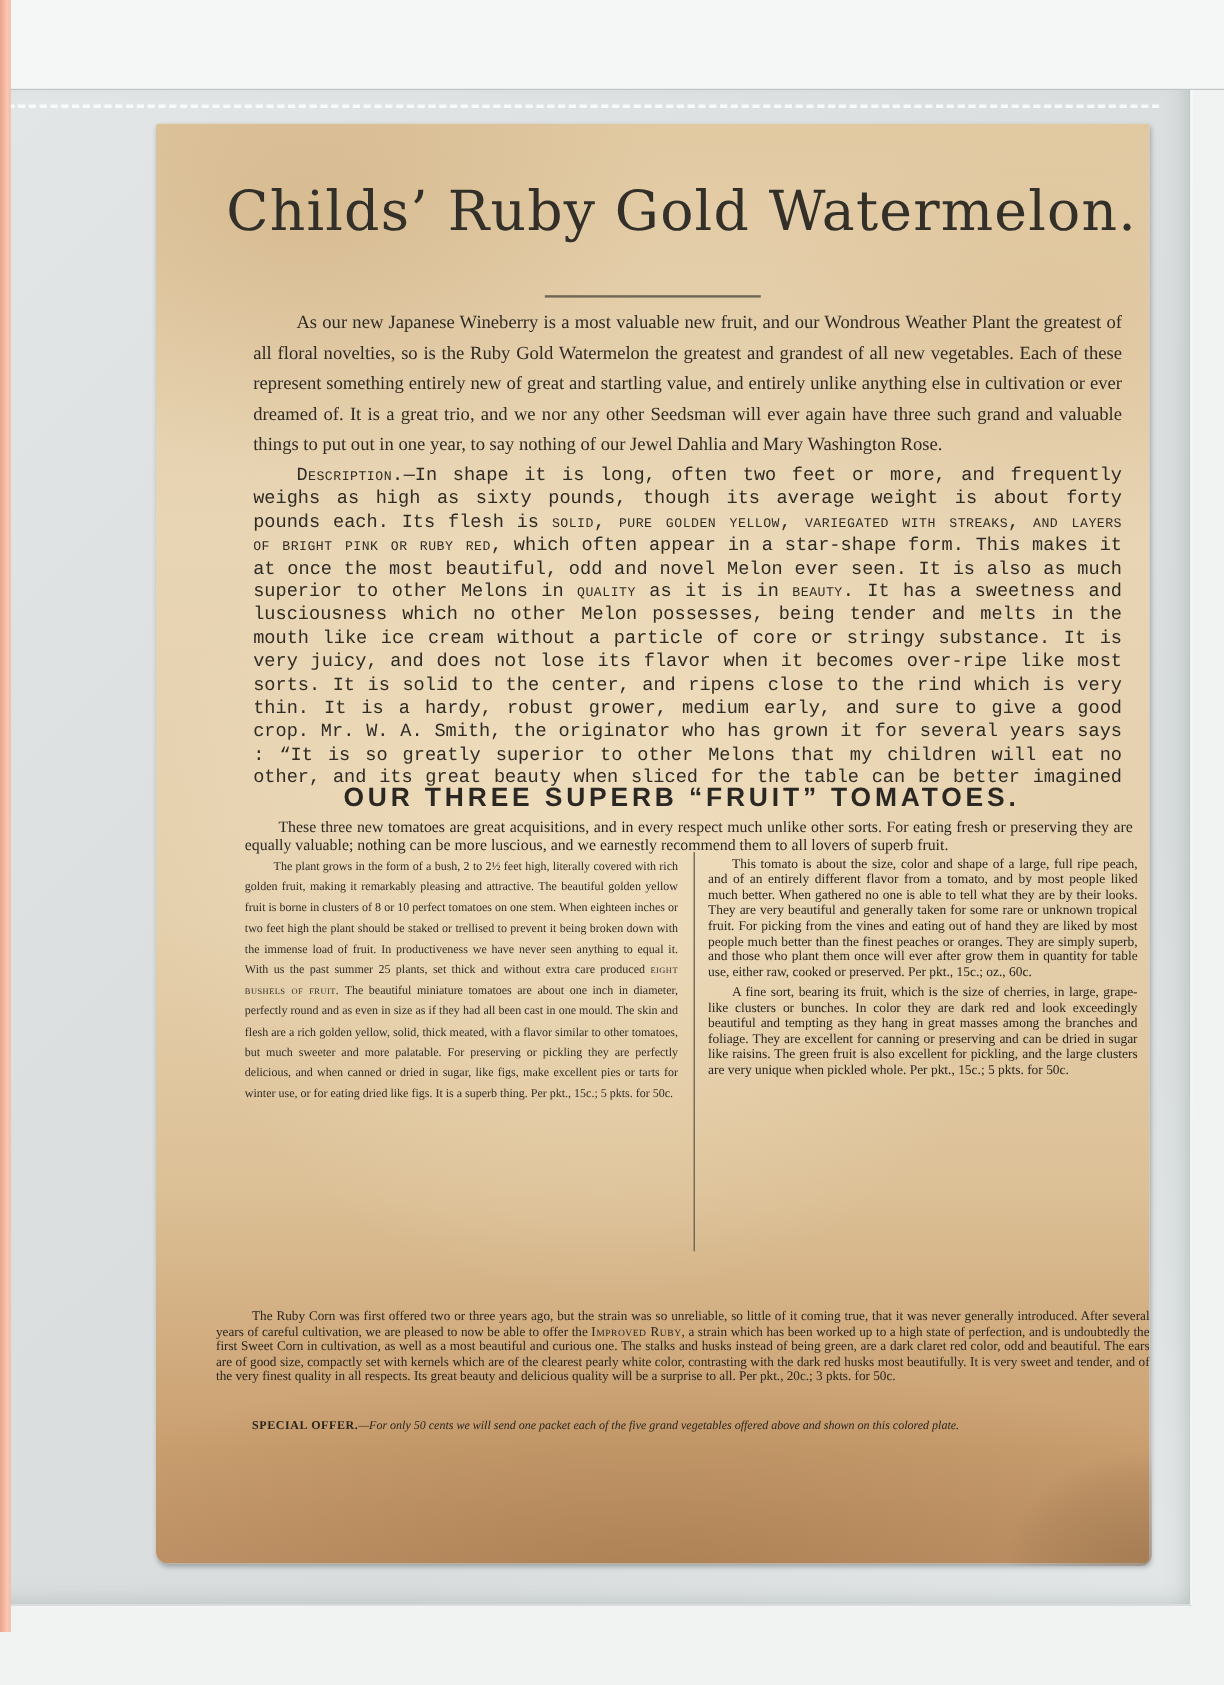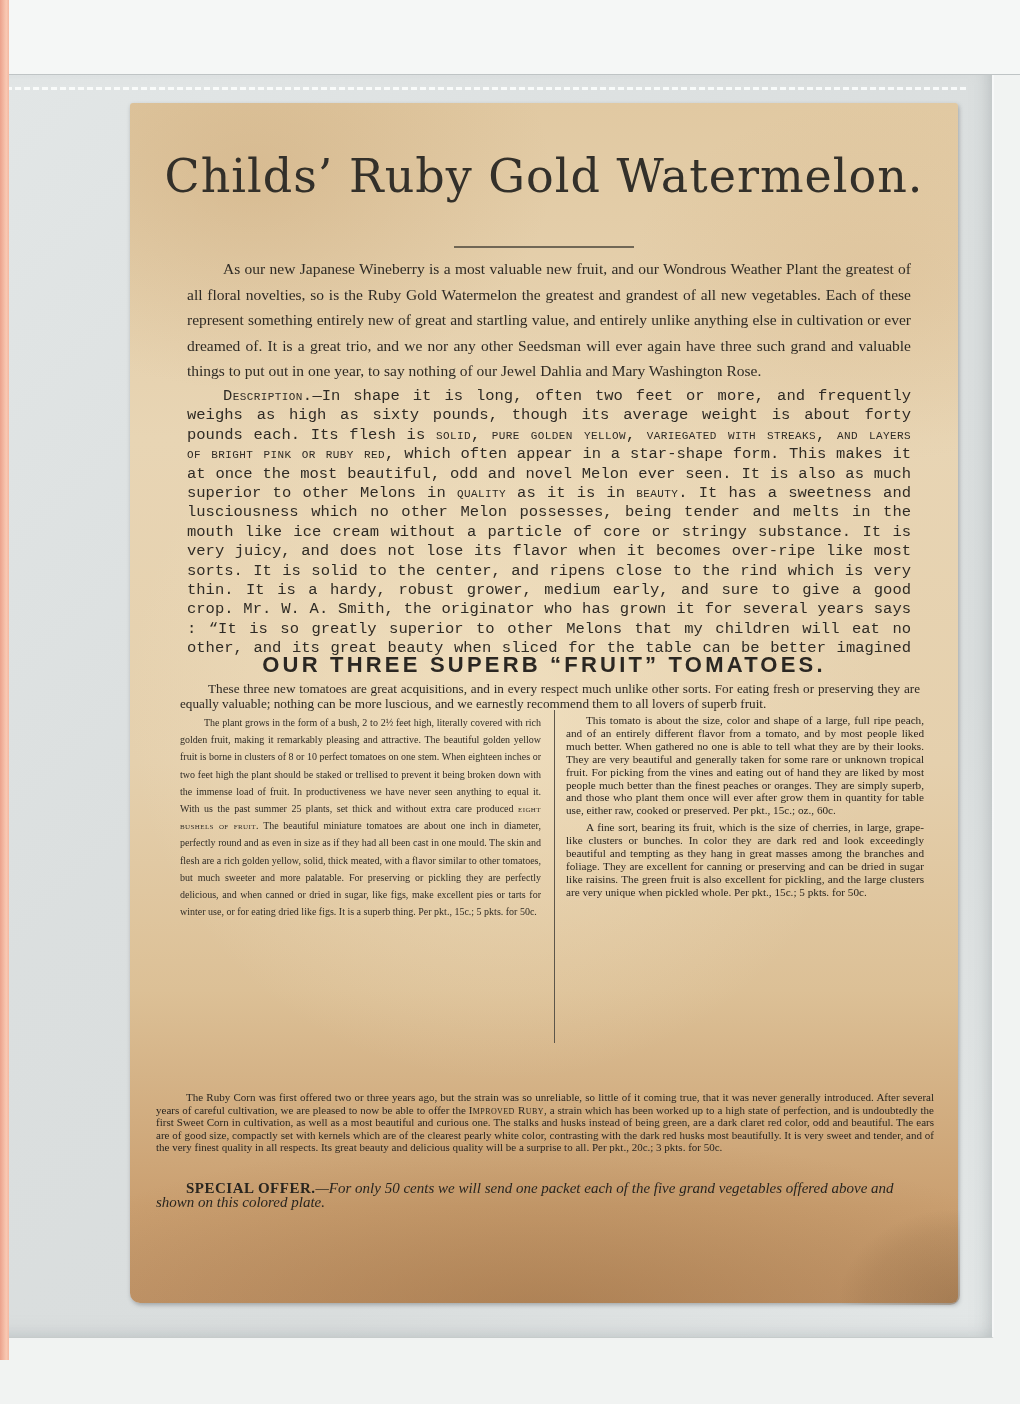--- a/index.html
+++ b/index.html
@@ -39,21 +39,21 @@
       linear-gradient(to bottom,#e1c9a2 0%,#e8d5b4 28%,#e5d0ad 55%,#dcc096 74%,#ca9f70 92%,#c2966a 100%);
     box-shadow:1px 2px 4px rgba(90,95,100,.45);
     border-radius:3px 3px 6px 10px;
     color:#2f2b25;
   }
   .curl{
     position:absolute;right:-2px;bottom:-2px;width:120px;height:95px;
     background:radial-gradient(ellipse at 100% 100%, rgba(120,85,50,.35), rgba(120,85,50,.12) 55%, transparent 72%);
     border-bottom-right-radius:10px;
   }
-  .blk{position:absolute;overflow:hidden;}
+  .blk{position:absolute;overflow:hidden;margin-left:24px;}
   
   .title{
     left:0;top:46px;width:828px;height:88px;text-align:center;
     font-size:46px;letter-spacing:1px;color:#33302a;
     font-family:"DejaVu Serif","Liberation Serif",serif;font-weight:500;
   }
   .title-rule{
     position:absolute;left:324px;top:143px;width:180px;height:0;
     border-top:2px solid #4a443a;opacity:.75;
   }
@@ -93,21 +93,21 @@
     left:0;top:961px;width:828px;height:25px;text-align:center;
     font-family:"Liberation Sans","DejaVu Sans",sans-serif;
     font-weight:bold;font-size:21px;letter-spacing:5.5px;color:#2b2722;
   }
   .corn-body{
     left:26px;top:988px;width:778px;height:90px;
     font-size:11px;line-height:12.5px;text-align:justify;text-indent:30px;color:#29251f;
   }
   .offer2{
     left:26px;top:1079px;width:778px;height:30px;
-    font-size:15px;line-height:13.8px;color:#29251f;text-indent:30px;
+    font-size:10px;line-height:13.8px;color:#29251f;text-indent:30px;
   }
   
   .f-sc{font-variant:small-caps;letter-spacing:.4px;}
   .f-i{font-style:italic;}
   .f-b{font-weight:bold;letter-spacing:.5px;}
   .f-man{font-size:1.15em;letter-spacing:1px;}
 </style>
 </head>
 <body>
 

